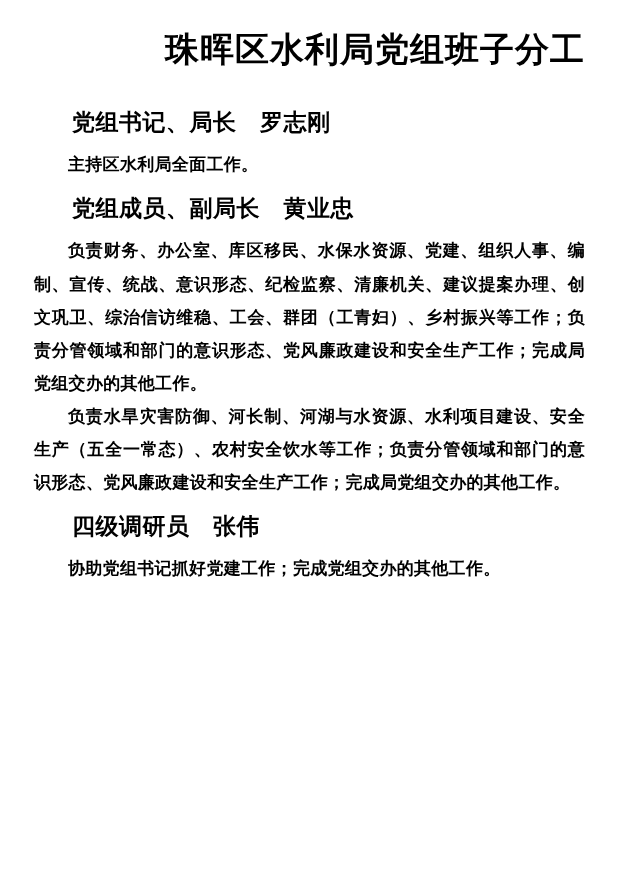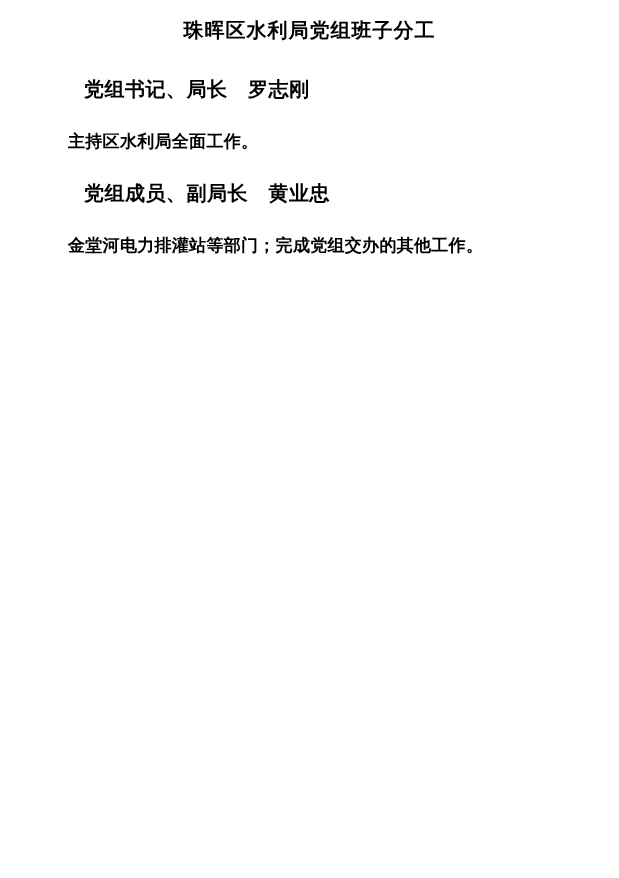--- a/index.html
+++ b/index.html
@@ -15,38 +15,38 @@
     overflow: hidden;
   }
   .page {
     width: 619px;
     height: 878px;
     box-sizing: border-box;
     padding: 10px 34px 0 34px;
     position: relative;
   }
   .doc-title {
-    text-align: center;
-    font-size: 20px;
+    text-align: right;
+    font-size: 34px;
     font-weight: bold;
     letter-spacing: 1px;
     line-height: 1.4;
-    margin: 6px 0 26px 0;
+    margin: 16px 0 26px 0;
     font-family: "DejaVu Serif", "Liberation Serif", serif;
   }
   .section {
     margin: 0;
   }
   .heading {
-    font-size: 20px;
+    font-size: 23px;
     font-weight: bold;
     line-height: 1.95;
     text-indent: 34px;
     letter-spacing: 0.5px;
-    margin: 16px;
+    margin: 4px;
   }
   .para {
     font-size: 17px;
     line-height: 1.95;
     text-indent: 34px;
     text-align: justify;
     text-justify: inter-ideograph;
     margin: 0;
     letter-spacing: 0.3px;
     font-weight: bold;
@@ -58,22 +58,25 @@
 <div class="page">
   <div class="doc-title">珠晖区水利局党组班子分工</div>
 
   <div class="section">
     <p class="heading">党组书记、局长　罗志刚</p>
     <p class="para">主持区水利局全面工作。</p>
   </div>
 
   <div class="section">
     <p class="heading">党组成员、副局长　黄业忠</p>
+    <p class="para">负责财务、办公室、库区移民、水保水资源、党建、组织人事、编制、宣传、统战、意识形态、纪检监察、清廉机关、建议提案办理、创文巩卫、综治信访维稳、工会、群团（工青妇）、乡村振兴等工作；负责分管领域和部门的意识形态、党风廉政建设和安全生产工作；完成局党组交办的其他工作。</p>
   </div>
 
   <div class="section">
+    <p class="para">负责水旱灾害防御、河长制、河湖与水资源、水利项目建设、安全生产（五全一常态）、农村安全饮水等工作；负责分管领域和部门的意识形态、党风廉政建设和安全生产工作；完成局党组交办的其他工作。</p>
   </div>
 
   <div class="section">
-    <p class="para">金堂河电力排灌站等部门；完成党组交办的其他工作。</p>
+    <p class="heading">四级调研员　张伟</p>
+    <p class="para">协助党组书记抓好党建工作；完成党组交办的其他工作。</p>
   </div>
 
 </div>
 
 </body></html>

